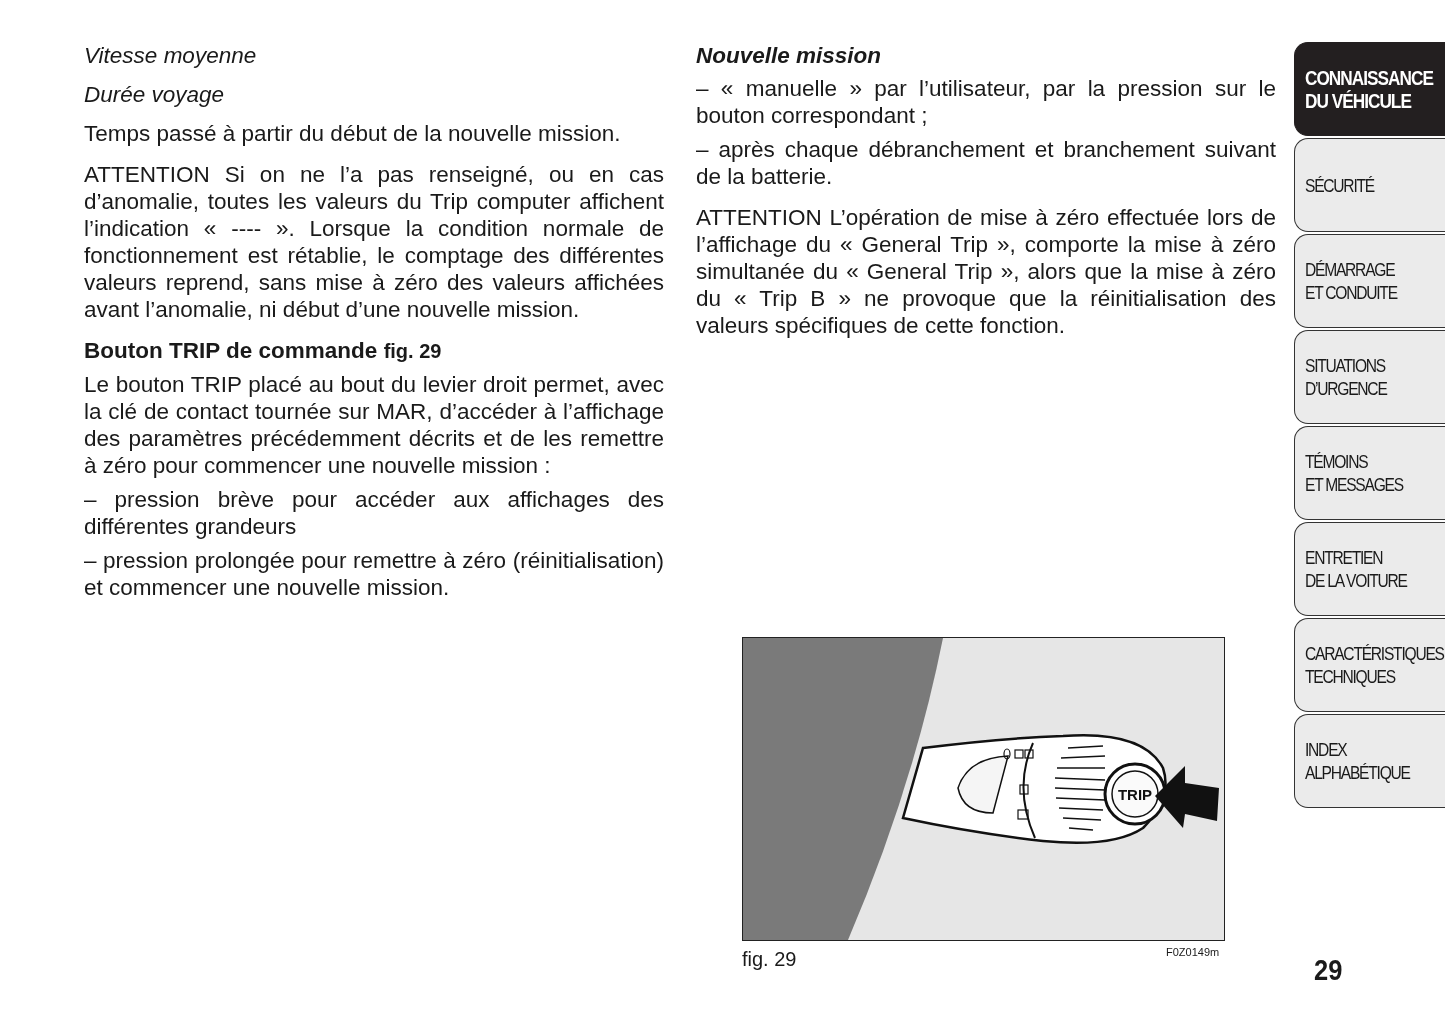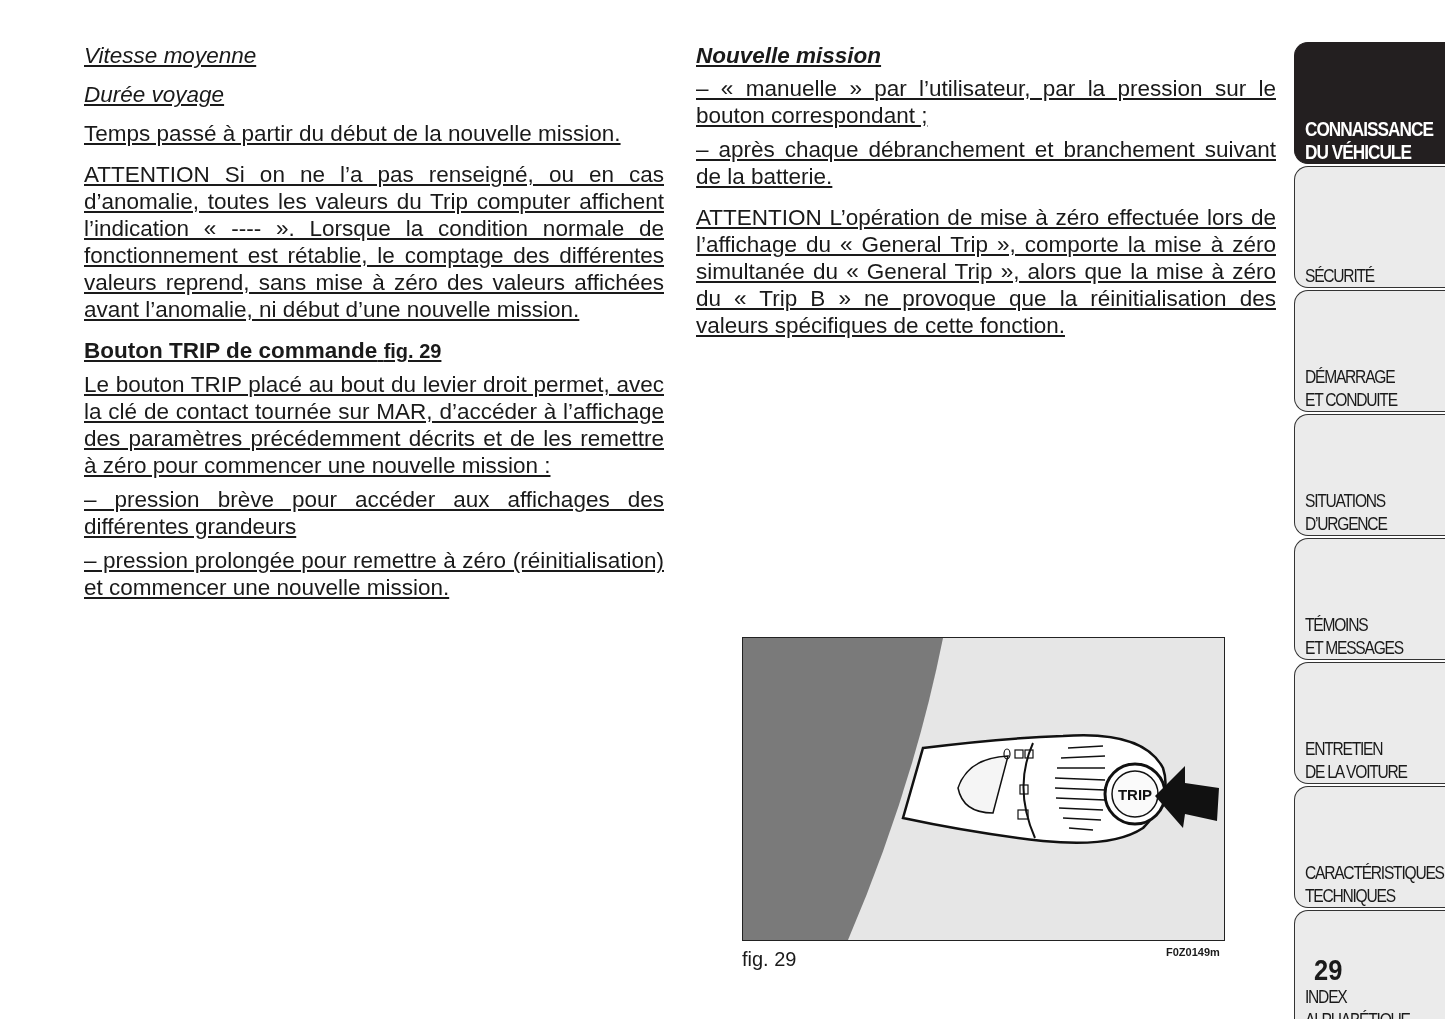--- a/index.html
+++ b/index.html
@@ -1,33 +1,33 @@
 <!DOCTYPE html>
 <html><head>
 <meta charset="utf-8">
 <style>
   html, body { margin: 0; padding: 0; background: #ffffff; }
   body { width: 1445px; height: 1019px; position: relative; overflow: hidden; font-family: "Liberation Sans", "DejaVu Sans", sans-serif; color: #1a1a1a; }
-  .col { position: absolute; top: 42px; width: 580px; font-size: 22.5px; line-height: 27px; text-decoration: underline; }
+  .col { position: absolute; top: 42px; width: 580px; font-size: 22.5px; line-height: 27px; }
   .col-left { left: 84px; }
   .col-right { left: 696px; }
   .col p { margin: 0 0 14px 0; text-align: justify; }
   .col .sub { font-style: italic; margin-bottom: 12px; }
   .col .subbold { font-style: italic; font-weight: bold; margin-bottom: 6px; }
   .col h3 { margin: 0 0 6px 0; font-size: 22.5px; font-weight: bold; }
   .col h3 .figref { font-size: 20px; }
   .col p.tight { margin-bottom: 7px; }
 
   .figure { position: absolute; left: 742px; top: 637px; width: 481px; height: 302px; border: 1.5px solid #222; background: #ec4899; overflow: hidden; }
   .figure svg { display: block; }
   .fig-caption { position: absolute; left: 742px; top: 948px; font-size: 20px; }
-  .fig-code { position: absolute; left: 1166px; top: 946px; font-size: 11px; font-weight: bold; }
+  .fig-code { position: absolute; left: 1166px; top: 946px; font-size: 11px; font-weight: normal; }
 
   .tabs { position: absolute; left: 1294px; top: 42px; width: 151px; }
-  .tab { position: relative; height: 122px; margin-bottom: 2px; border: 1.5px solid #333; border-right: none; border-radius: 14px 0 0 14px; background: #ebebeb; box-sizing: border-box; display: flex; align-items: flex-end; padding-left: 10px; }
+  .tab { position: relative; height: 94px; margin-bottom: 2px; border: 1.5px solid #333; border-right: none; border-radius: 14px 0 0 14px; background: #ebebeb; box-sizing: border-box; display: flex; align-items: center; padding-left: 10px; }
   .tab.active { background: #231f20; color: #fff; border-color: #231f20; }
   .tab-label { font-family: "Liberation Sans", sans-serif; font-size: 19px; line-height: 23px; letter-spacing: -1.5px; transform: scaleX(0.82); transform-origin: left center; white-space: pre-line; text-transform: uppercase; }
   .tab.active .tab-label { font-weight: bold; font-size: 21px; letter-spacing: -1.2px; }
   .page-num { position: absolute; left: 1314px; top: 953px; font-size: 30px; font-weight: bold; transform: scaleX(0.85); transform-origin: left; }
 </style>
 </head>
 <body>
 
 <div class="col col-left">
   <p class="sub">Vitesse moyenne</p>

